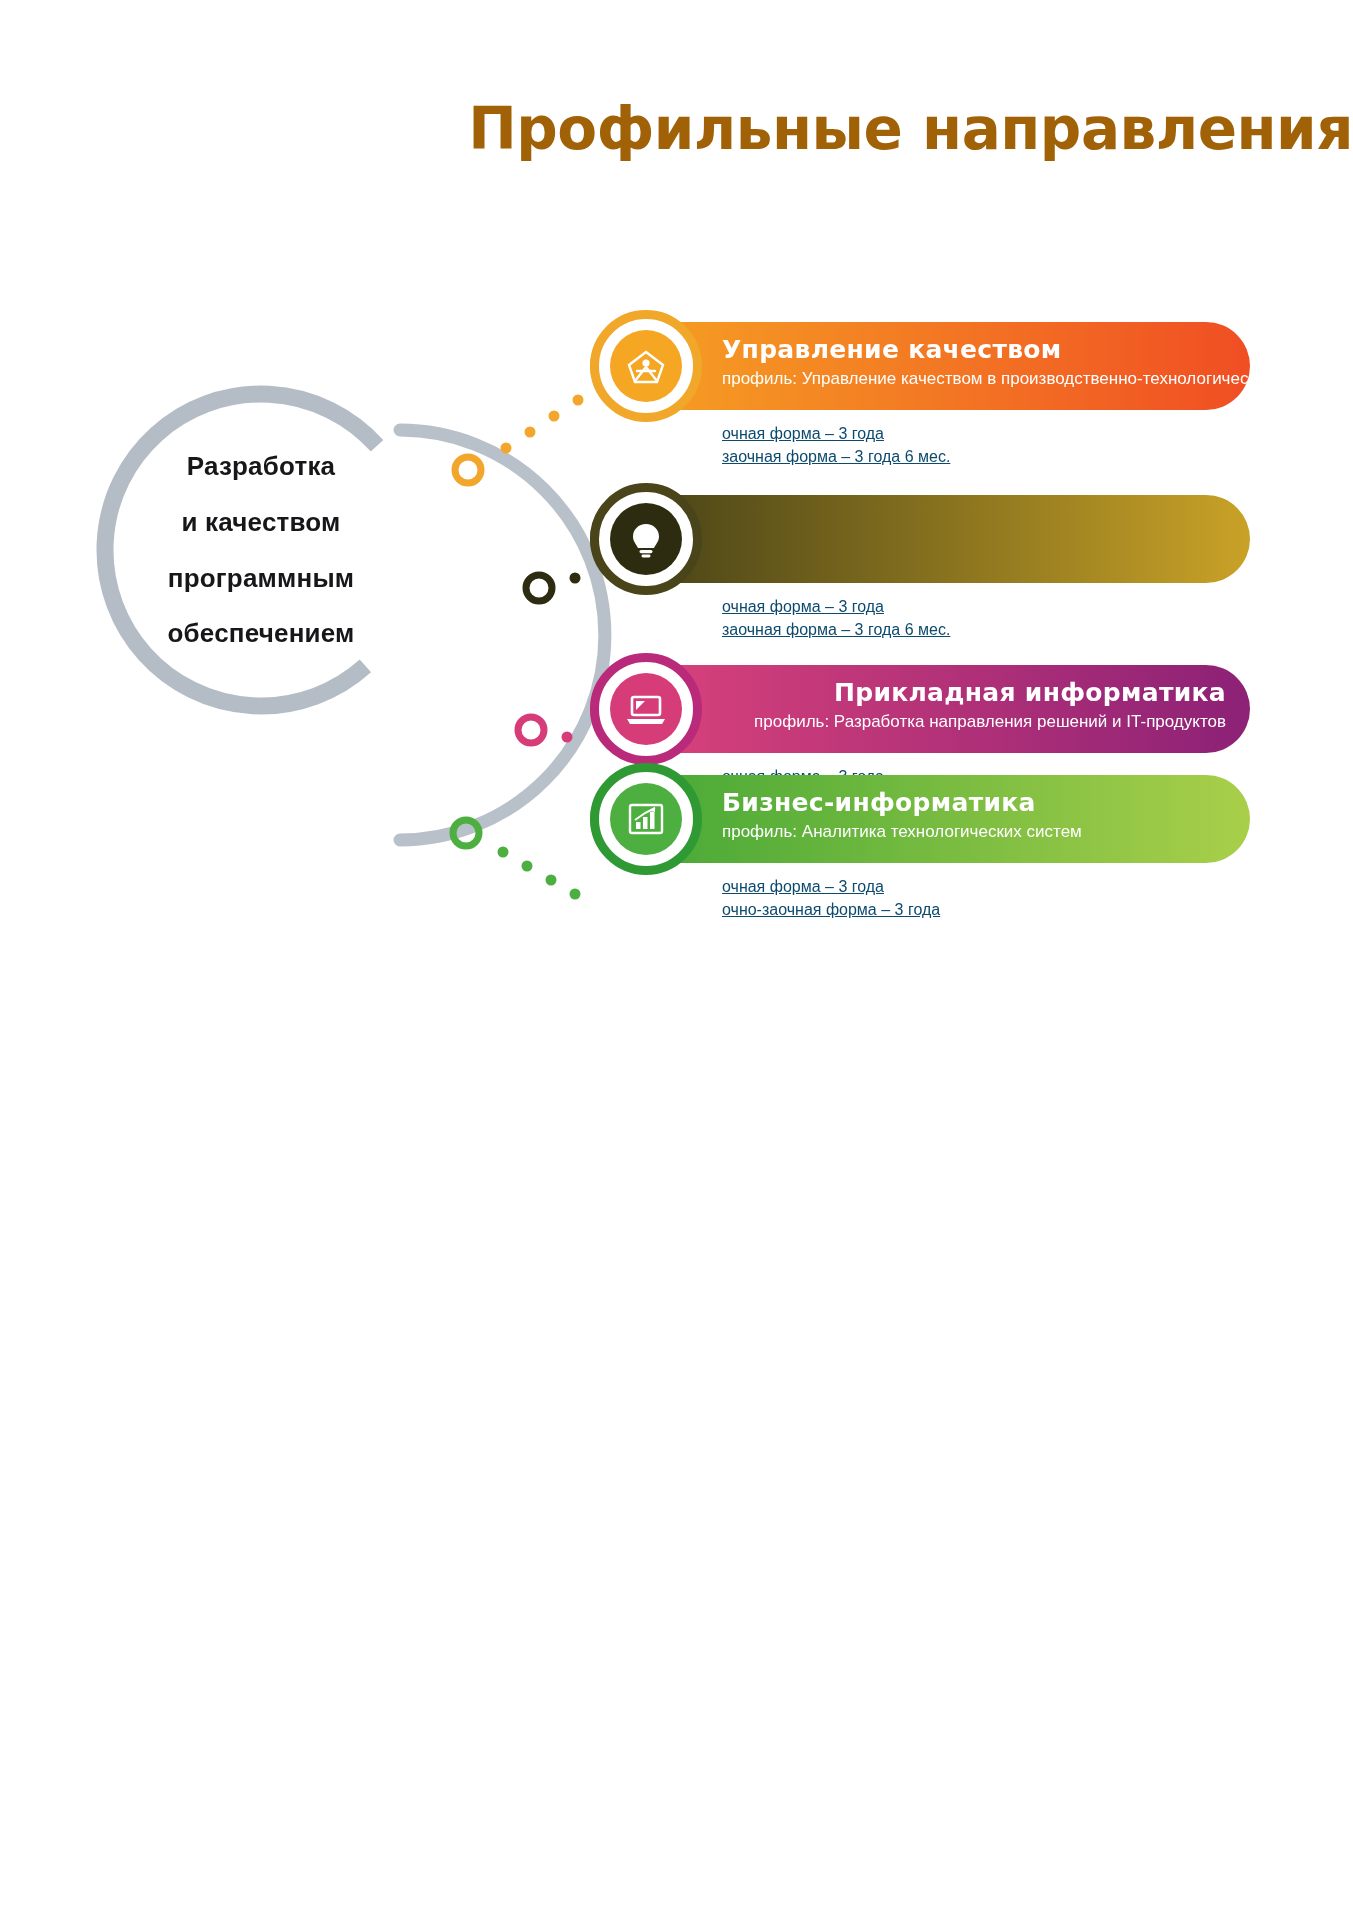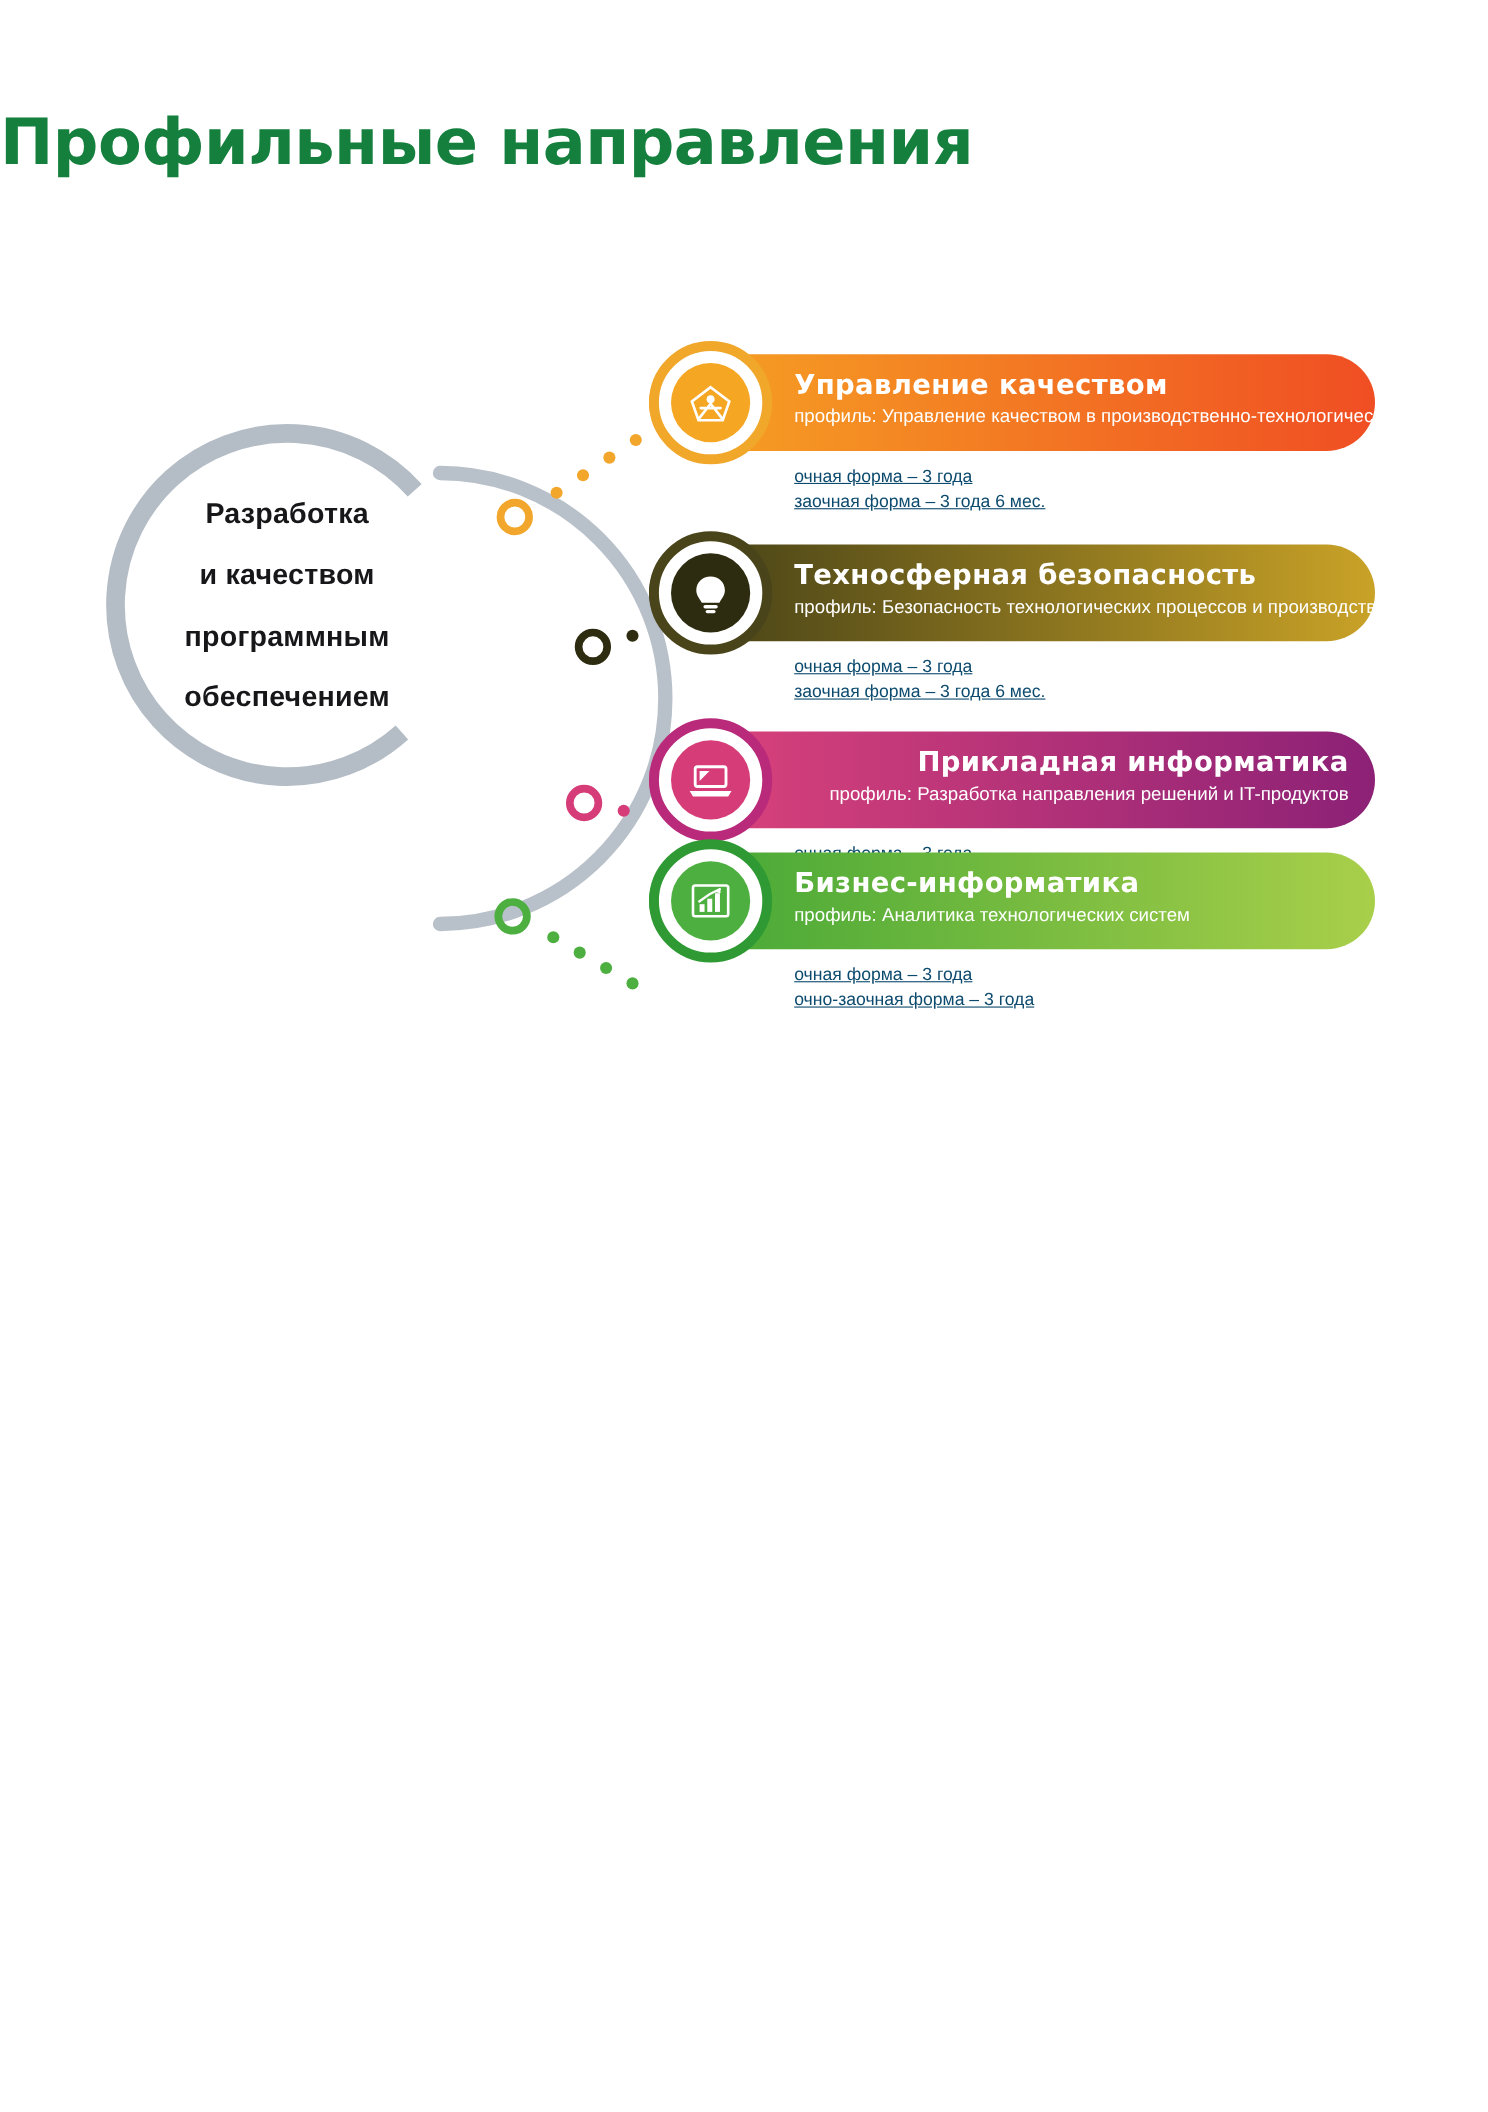--- a/index.html
+++ b/index.html
@@ -9,24 +9,24 @@
     font-family:"Liberation Sans", sans-serif;
     position:relative;
     overflow:hidden;
   }
   .page{position:relative;width:1353px;height:1920px;}
 
   
   .title{
     position:absolute;
     top:95px;left:0;width:1353px;
-    text-align:left;
+    text-align:right;
     font-size:58px;
     font-weight:bold;
-    color:#15803d;
+    color:#a16207;
     letter-spacing:-0.5px;
     font-family:"DejaVu Sans", sans-serif;
   }
 
   
   .hub-wrap{
     position:absolute;
     left:96px;top:385px;
     width:330px;height:330px;
   }
@@ -184,24 +184,20 @@
     <div class="bar" id="bar1" style="background: linear-gradient(90deg, rgb(61, 59, 22), rgb(201, 162, 39));">
       <div class="badge" id="badge1" style="border: 9px solid rgb(74, 68, 26);">
         <div class="badge-inner" id="bi1" style="background: rgb(46, 44, 16);">
           <svg width="42" height="42" viewBox="0 0 42 42">
             <path d="M21 6 C13.5 6 8 11.5 8 18.5 C8 23.5 11.5 26.5 13 30 L29 30 C30.5 26.5 34 23.5 34 18.5 C34 11.5 28.5 6 21 6 Z" fill="#fff"></path>
             <rect x="14.5" y="32" width="13" height="3.2" rx="1.6" fill="#fff"></rect>
             <rect x="16.5" y="36.6" width="9" height="2.8" rx="1.4" fill="#fff"></rect>
           </svg>
         </div>
       </div>
-      <div class="bar-text">
-        <div class="bar-title">Техносферная безопасность</div>
-        <div class="bar-sub">профиль: Безопасность технологических процессов и производств</div>
-      </div>
     </div>
     <div class="forms" style="top:100px;">
       <div>очная форма – 3 года</div>
       <div>заочная форма – 3 года 6 мес.</div>
     </div>
   </div>
 
   <div class="row" style="top:665px;text-align:right;">
     <div class="bar" id="bar2" style="background: linear-gradient(90deg, rgb(224, 69, 123), rgb(140, 33, 118));">
       <div class="badge" id="badge2" style="border: 9px solid rgb(185, 42, 122);">

